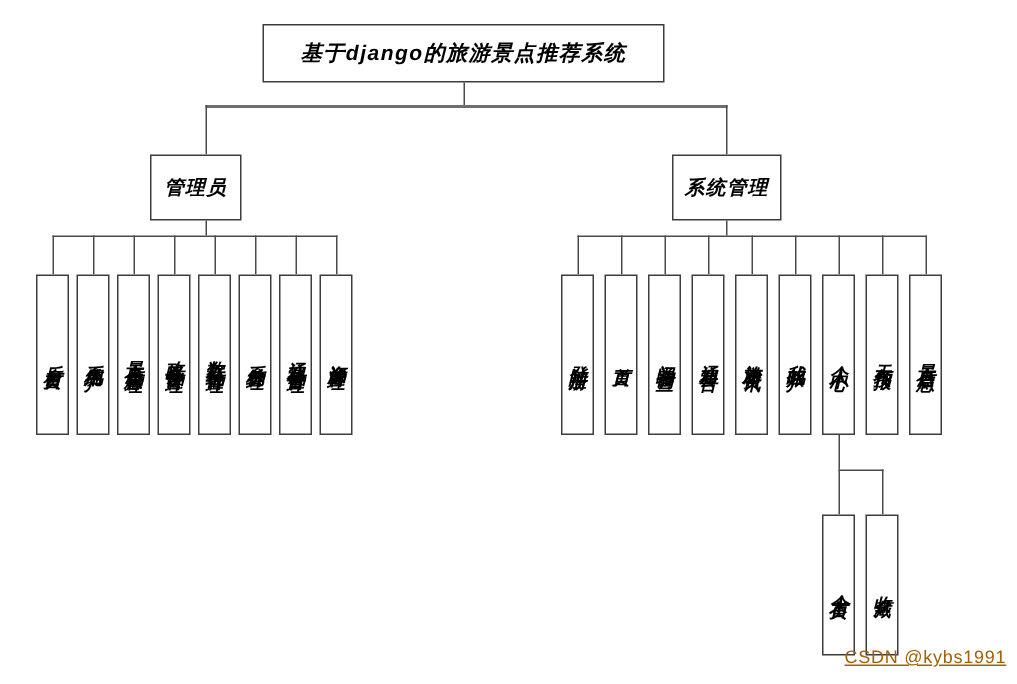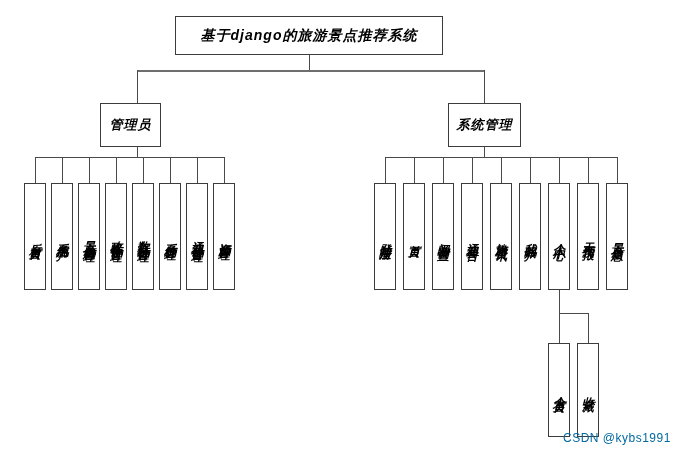--- a/index.html
+++ b/index.html
@@ -16,21 +16,21 @@
   }
   .node.h { font-size:14px; letter-spacing:1px; }
   .node.v {
     writing-mode:vertical-rl; text-orientation:upright;
     font-size:12px; line-height:1; letter-spacing:2px;
   }
   .line { position:absolute; background:#4a4a4a; }
   .bus  { background:#6e6e6e; }
   .watermark {
     position:absolute; left:563px; top:431px;
-    color:#0369a1; font-size:12px; letter-spacing:0.5px;
+    color:#a16207; font-size:12px; letter-spacing:0.5px;text-decoration:underline;
   }
 </style>
 </head>
 <body>
 
 <div class="canvas">
 
   <div class="node h" style="left:175px; top:16px; width:268px; height:39px;">基于django的旅游景点推荐系统</div>
 
   <div class="line" style="left:309px; top:55px; width:1px; height:15px;"></div>

